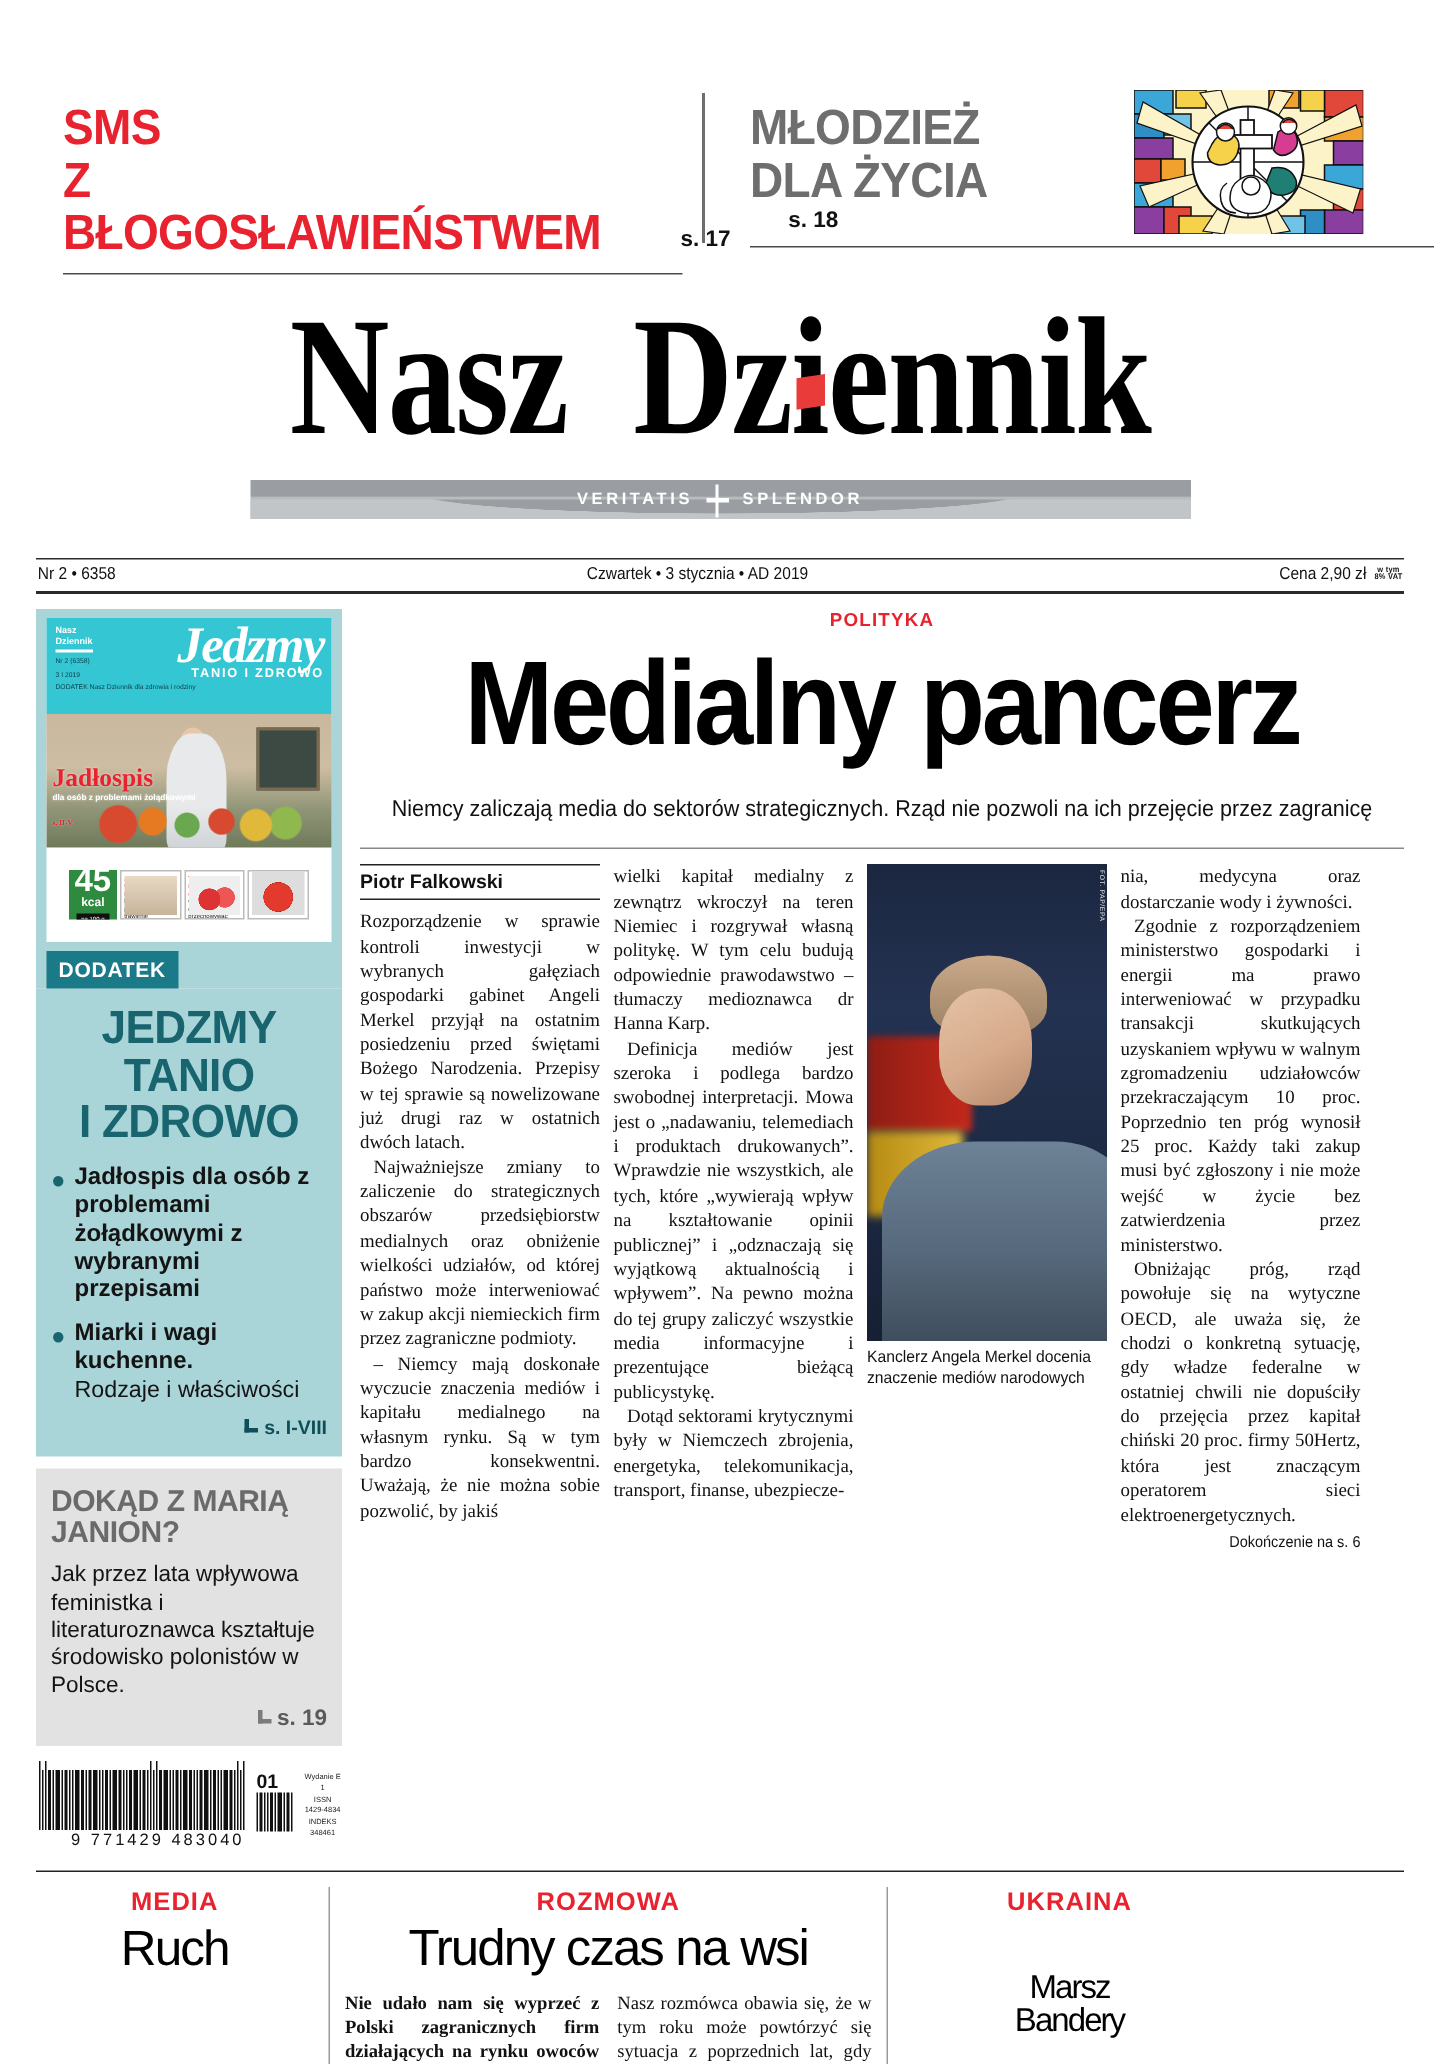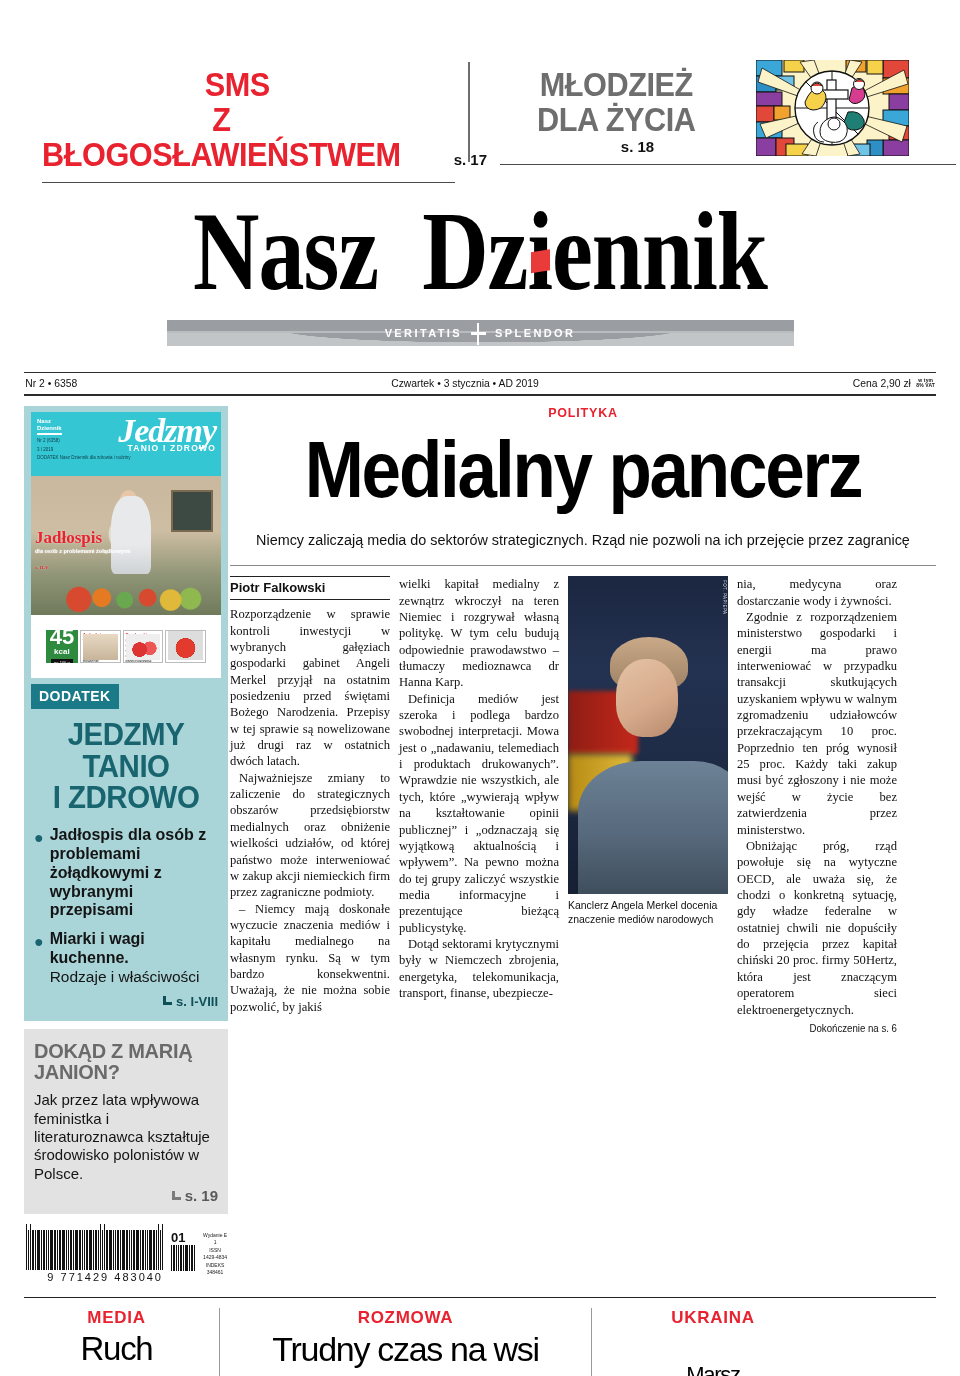--- a/index.html
+++ b/index.html
@@ -10,21 +10,20 @@
     color: #111;
     overflow: hidden;
   }
   .page { position: relative; width: 960px; height: 1376px; padding: 0 18px; }
 
   
   .promo-strip {
     display: flex; align-items: flex-start;
     padding: 58px 24px 0 24px;
     height: 192px;
-    text-align: center;
   }
   .promo-left { width: 420px; padding-top: 10px; }
   .promo-left .pl-row { display: flex; align-items: flex-end; }
   .promo-title-red {
     color: #e8222e; font-weight: 700; font-size: 33px; line-height: 1.06;
     letter-spacing: -0.5px; font-family: "Liberation Sans", sans-serif;
     transform: scaleX(0.93); transform-origin: left bottom;
   }
   .promo-page {
     font-size: 15px; font-weight: 700; color: #111; margin-left: 26px; margin-bottom: 5px;
@@ -85,39 +84,39 @@
   }
   .info-bar > div { white-space: nowrap; }
   .info-price { display: flex; align-items: center; gap: 6px; }
   .vat-box { display: inline-block; text-align: center; line-height: 1.0; }
   .vat-box span { display:block; font-size: 5.5px; font-weight: 700; letter-spacing: .2px; }
   .info-rule-bot { border-top: 2.2px solid #2b2b2b; margin: 2px 6px 0; }
 
   
   .content { display: flex; margin-top: 10px; padding: 0 6px; }
   .sidebar { width: 204px; flex: none; }
-  .main { flex: 1; padding-left: 2px; }
+  .main { flex: 1; padding-left: 12px; }
 
   
   .supp-wrap { background:#a9d4d8; padding: 6px 7px 0 7px; }
   .supp-cover { background: #fff; width: 100%; }
   .sc-head { background:#35c6d4; padding: 6px 6px 8px 6px; position: relative; height: 64px; }
   .sc-logo { font-size: 6px; font-weight:700; color:#fff; line-height:1.15; }
   .sc-logo .l2 { border-bottom: 2px solid #fff; display:inline-block; padding-bottom:1px;}
   .sc-small { font-size: 4.5px; color:#0d3f49; line-height:1.25; margin-top: 3px;}
   .sc-brand {
     position:absolute; right:5px; top:2px; text-align:right; color:#fff;
     font-weight:700; font-size:34px; letter-spacing:-1px; line-height:1;
     font-family:"Liberation Serif", serif; font-style: italic;
   }
   .sc-brand .sub {
     font-size:8.5px; letter-spacing:1.2px; font-style: normal;
     font-family:"Liberation Sans", sans-serif; display:block; margin-top:-4px;
   }
-  .sc-photo { height: 139px; position: relative; overflow:hidden;
+  .sc-photo { height: 89px; position: relative; overflow:hidden;
     background: linear-gradient(160deg,#cbb89e 0%,#d8c6ac 25%,#bfb39c 55%,#9aa07e 100%); }
   .sc-photo .kitchen {
     position:absolute; inset:0;
     background:
       radial-gradient(circle at 52% 42%, rgba(255,255,255,.5) 0 16%, rgba(255,255,255,0) 17%),
       linear-gradient(to bottom, #c9b89d 0%, #cdbda2 40%, #8f9476 72%, #6f7a5b 100%);
   }
   .sc-photo .woman {
     position:absolute; left:42%; top:14%; width:40px; height:78px; border-radius:40% 40% 10% 10%;
     background: linear-gradient(to bottom,#e8e9ea 0 62%, #cfd3d6 100%);

